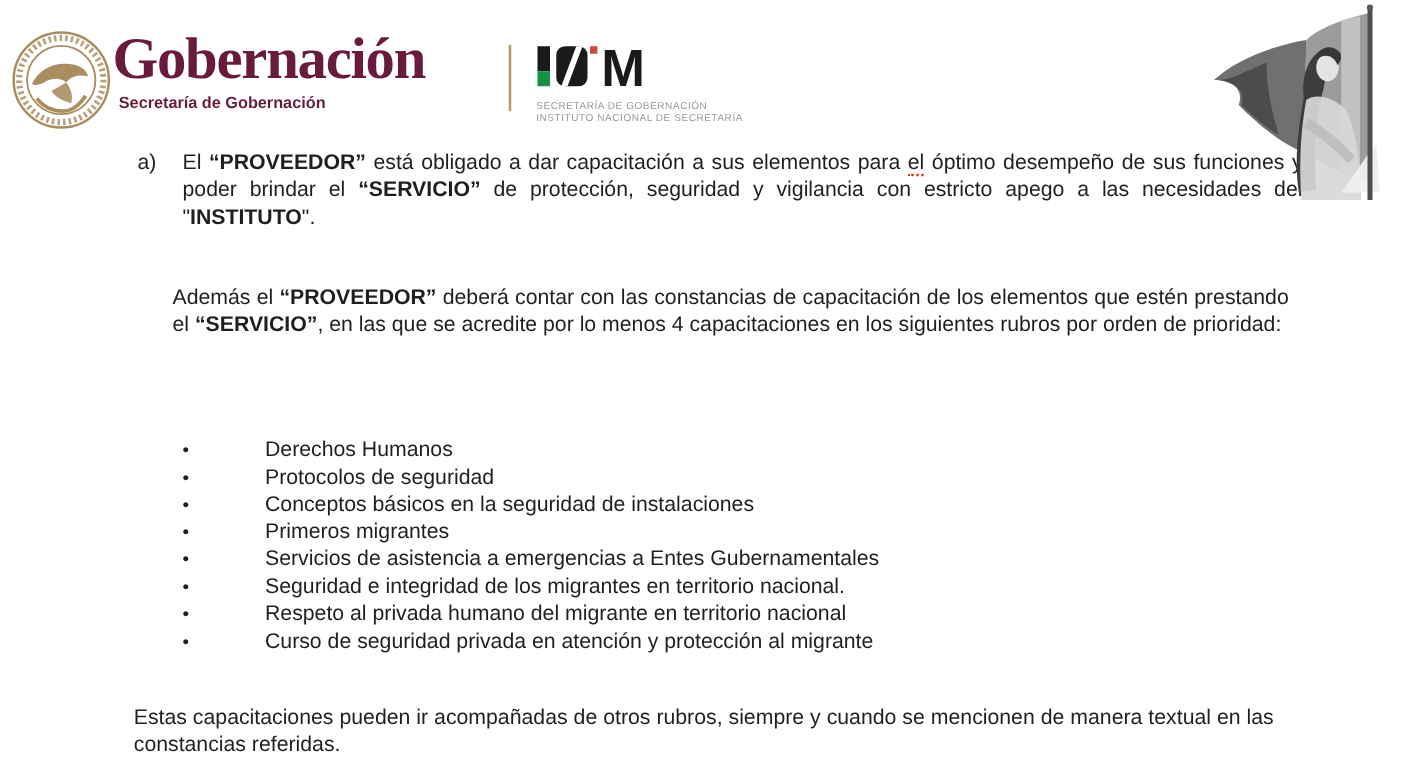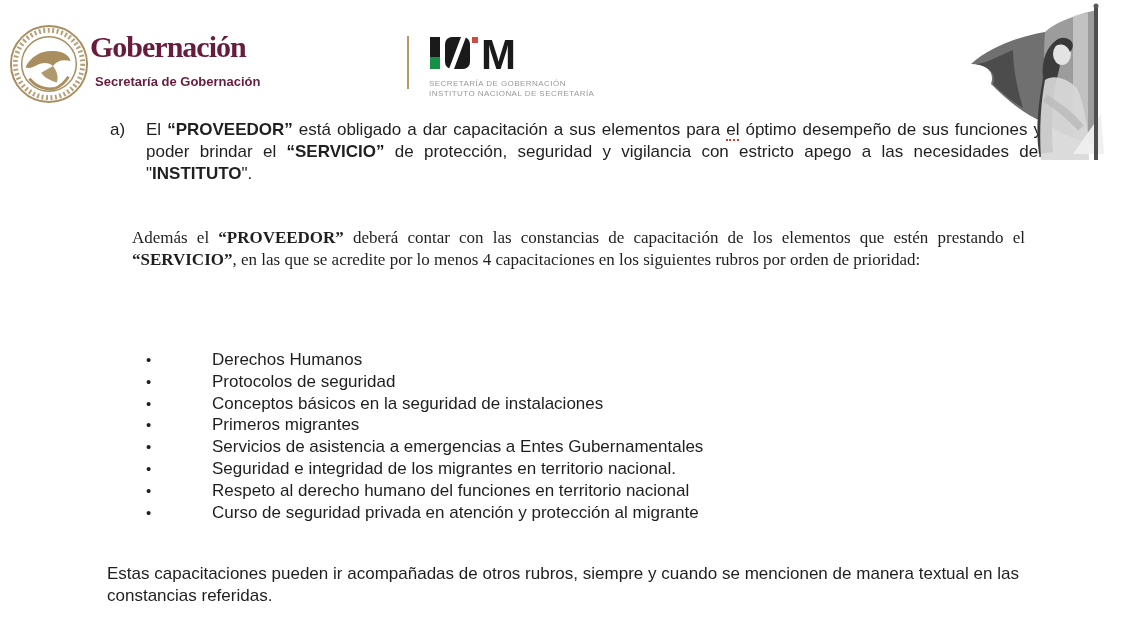--- a/index.html
+++ b/index.html
@@ -2,35 +2,35 @@
 <html><head>
 <meta charset="utf-8">
 <style>
   html,body{margin:0;padding:0;background:#ffffff;}
   #page{position:relative;width:1123px;height:620px;background:#ffffff;overflow:hidden;
         font-family:"Liberation Sans", sans-serif;color:#1f1f1f;}
 
   
   .seal{position:absolute;left:8px;top:22px;width:82px;height:84px;}
   .brand{position:absolute;left:90px;top:22px;}
-  .wordmark{font-family:"Liberation Serif", serif;font-weight:bold;font-size:30px;
+  .wordmark{font-family:"Liberation Serif", serif;font-weight:bold;font-size:47px;
             line-height:50px;color:#671c3e;letter-spacing:-1px;}
   .tagline{font-size:13px;font-weight:bold;color:#671c3e;margin-top:2px;margin-left:5px;}
   .hdr-divider{position:absolute;left:407px;top:36px;width:2px;height:53px;background:#b49a63;}
   .inm{position:absolute;left:429px;top:34px;}
   .inm-sub{font-size:8px;line-height:10px;color:#97999c;letter-spacing:.45px;margin-top:3px;}
   .artwork{position:absolute;left:961px;top:2px;width:156px;height:162px;z-index:3;}
 
   
   .doc{font-size:17px;line-height:22px;}
   .para{position:absolute;text-align:justify;}
   .clause{left:110px;top:119px;width:932px;display:flex;}
   .clause .marker{width:36px;flex:none;}
   .clause .ctext{flex:1;text-align:justify;}
-  .p2{left:132px;top:227px;width:893px;font-family:Liberation Serif, serif;}
+  .p2{left:138px;top:227px;width:893px;}
   .closing{left:107px;top:563px;width:912px;}
   .b{font-weight:bold;margin-top:24px;}
   .spell{border-bottom:2px dotted #da3a28;}
 
   
   .bullets{position:absolute;left:146px;top:349px;width:900px;list-style:none;margin:0;padding:0;}
   .bullets li{height:21.8px;display:flex;align-items:baseline;}
   .dot{width:66px;flex:none;font-size:15px;}
 </style>
 </head>
@@ -121,21 +121,21 @@
       <li>
         <span class="dot">•</span>
         <span>Servicios de asistencia a emergencias a Entes Gubernamentales</span>
         </li>
       <li>
         <span class="dot">•</span>
         <span>Seguridad e integridad de los migrantes en territorio nacional.</span>
         </li>
       <li>
         <span class="dot">•</span>
-        <span>Respeto al derecho humano del funciones en territorio nacional</span>
+        <span>Respeto al privada humano del migrante en territorio nacional</span>
         </li>
       <li>
         <span class="dot">•</span>
         <span>Curso de seguridad privada en atención y protección al migrante</span>
         </li>
     </ul>
 
     <div class="para closing">Estas capacitaciones pueden ir acompañadas de otros  rubros, siempre y cuando se mencionen de manera textual en las constancias referidas.</div>
   </div>
 

